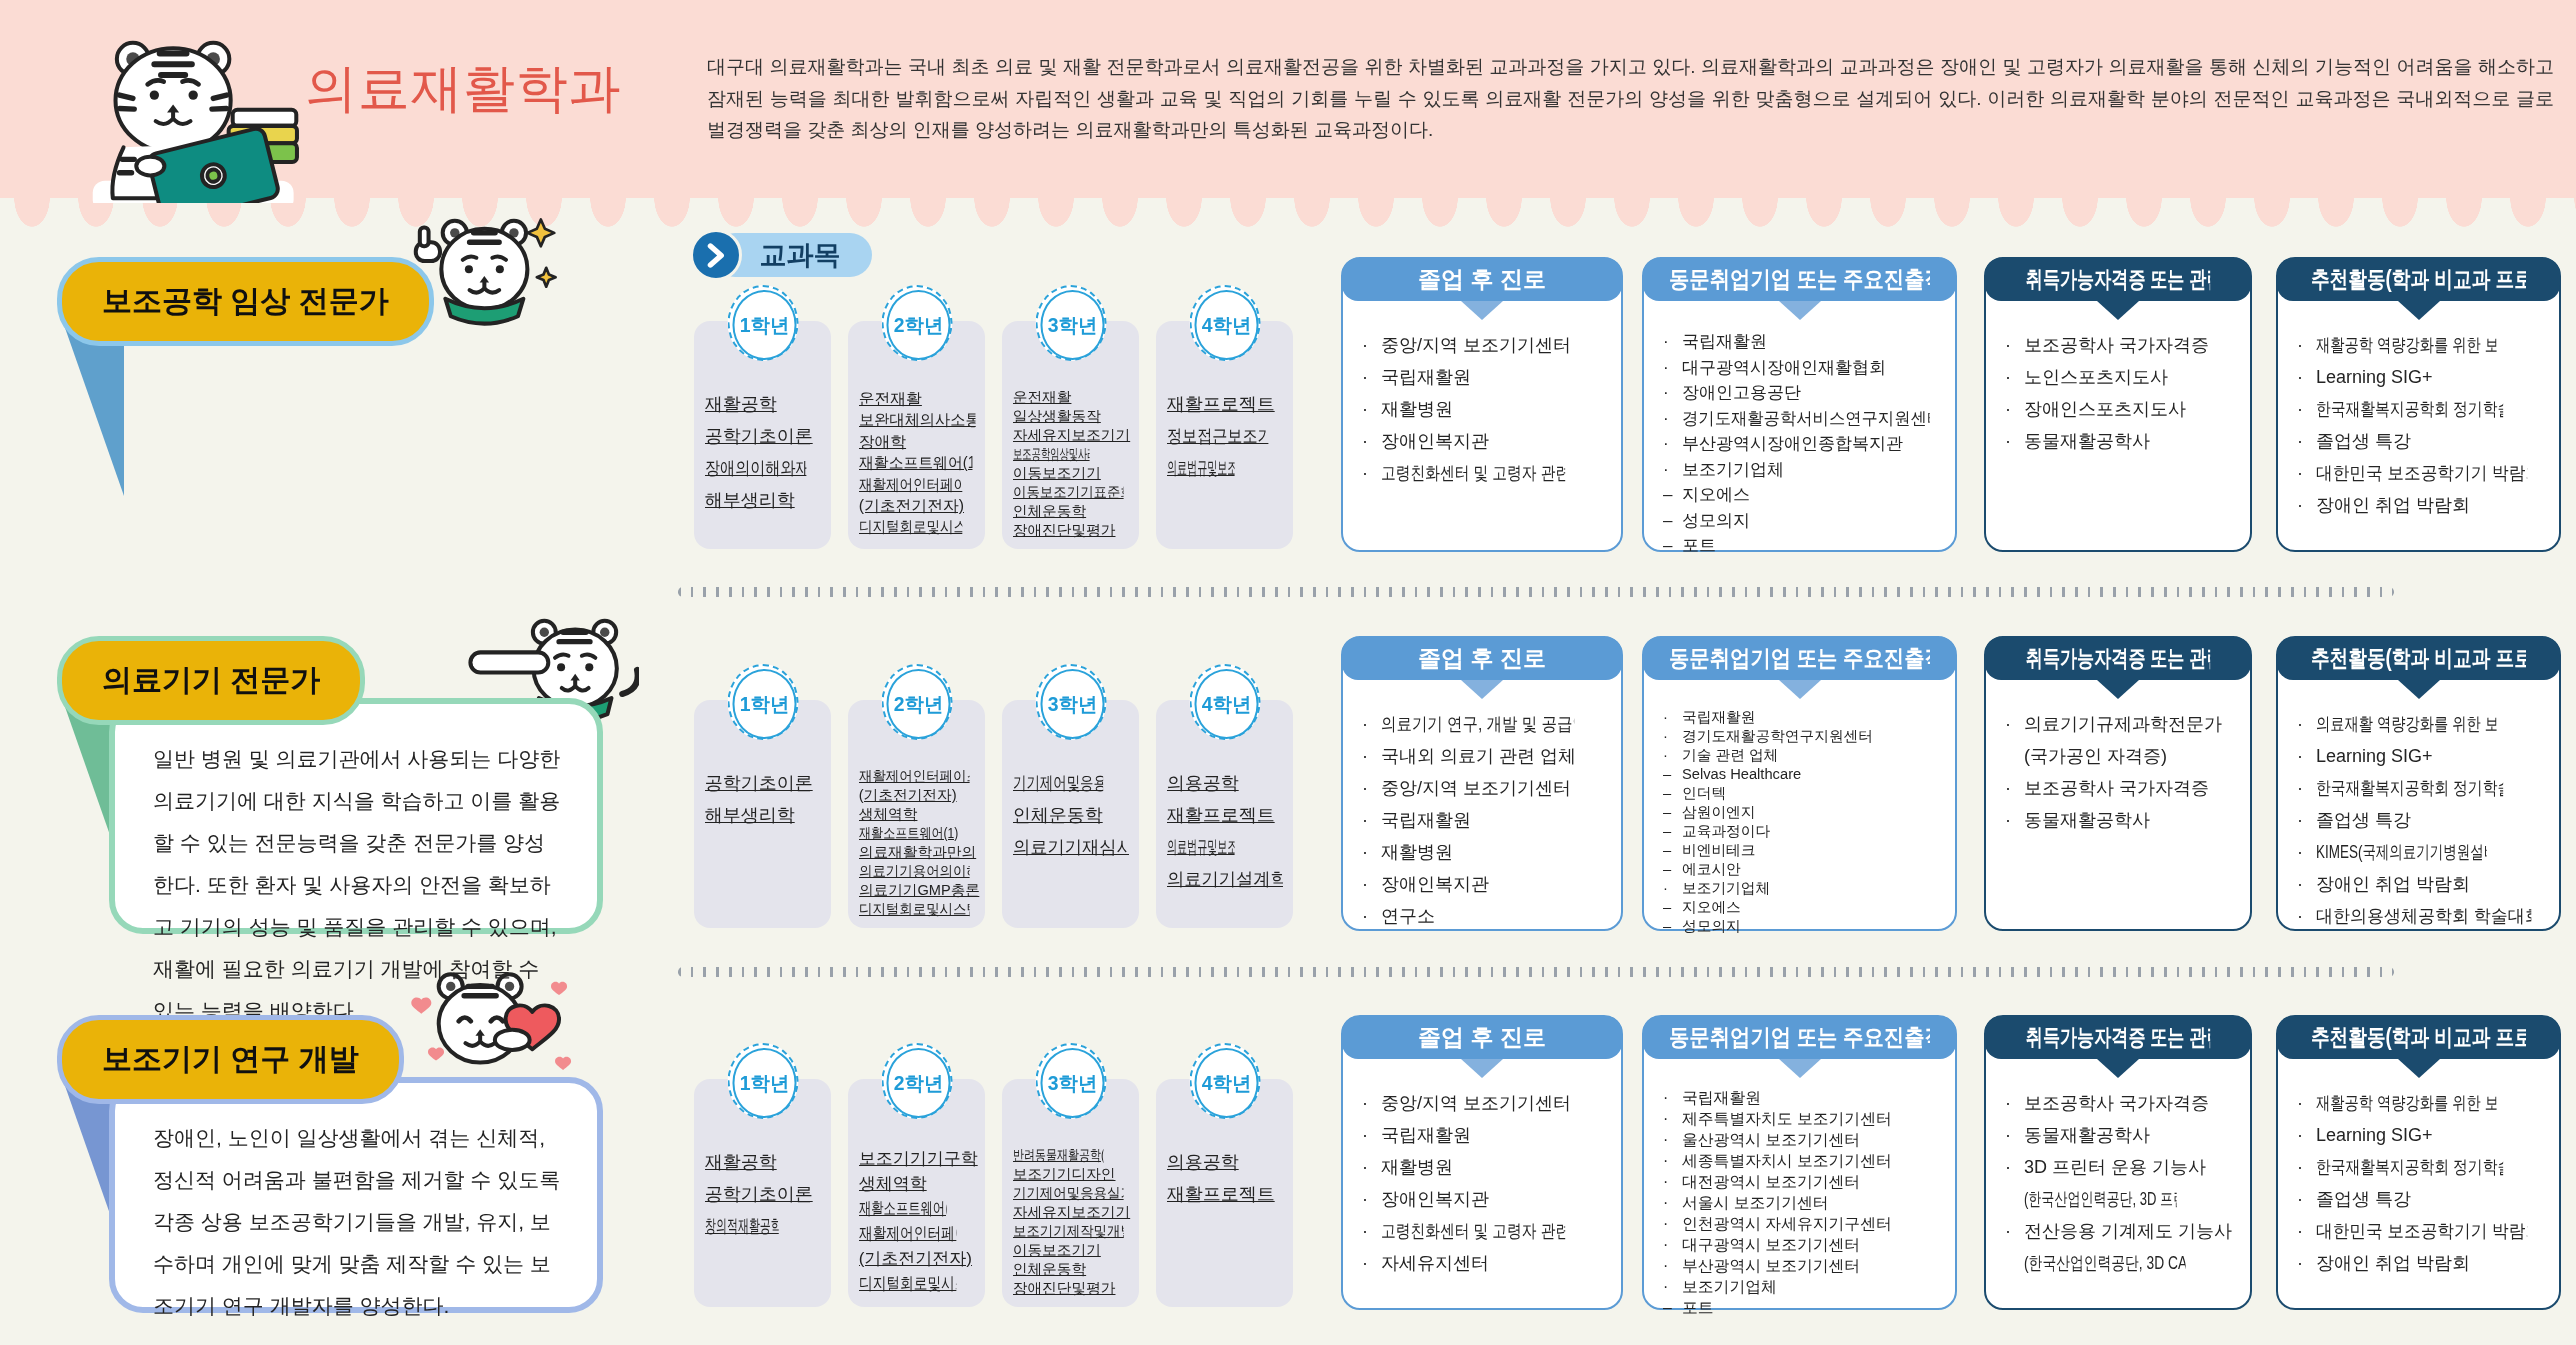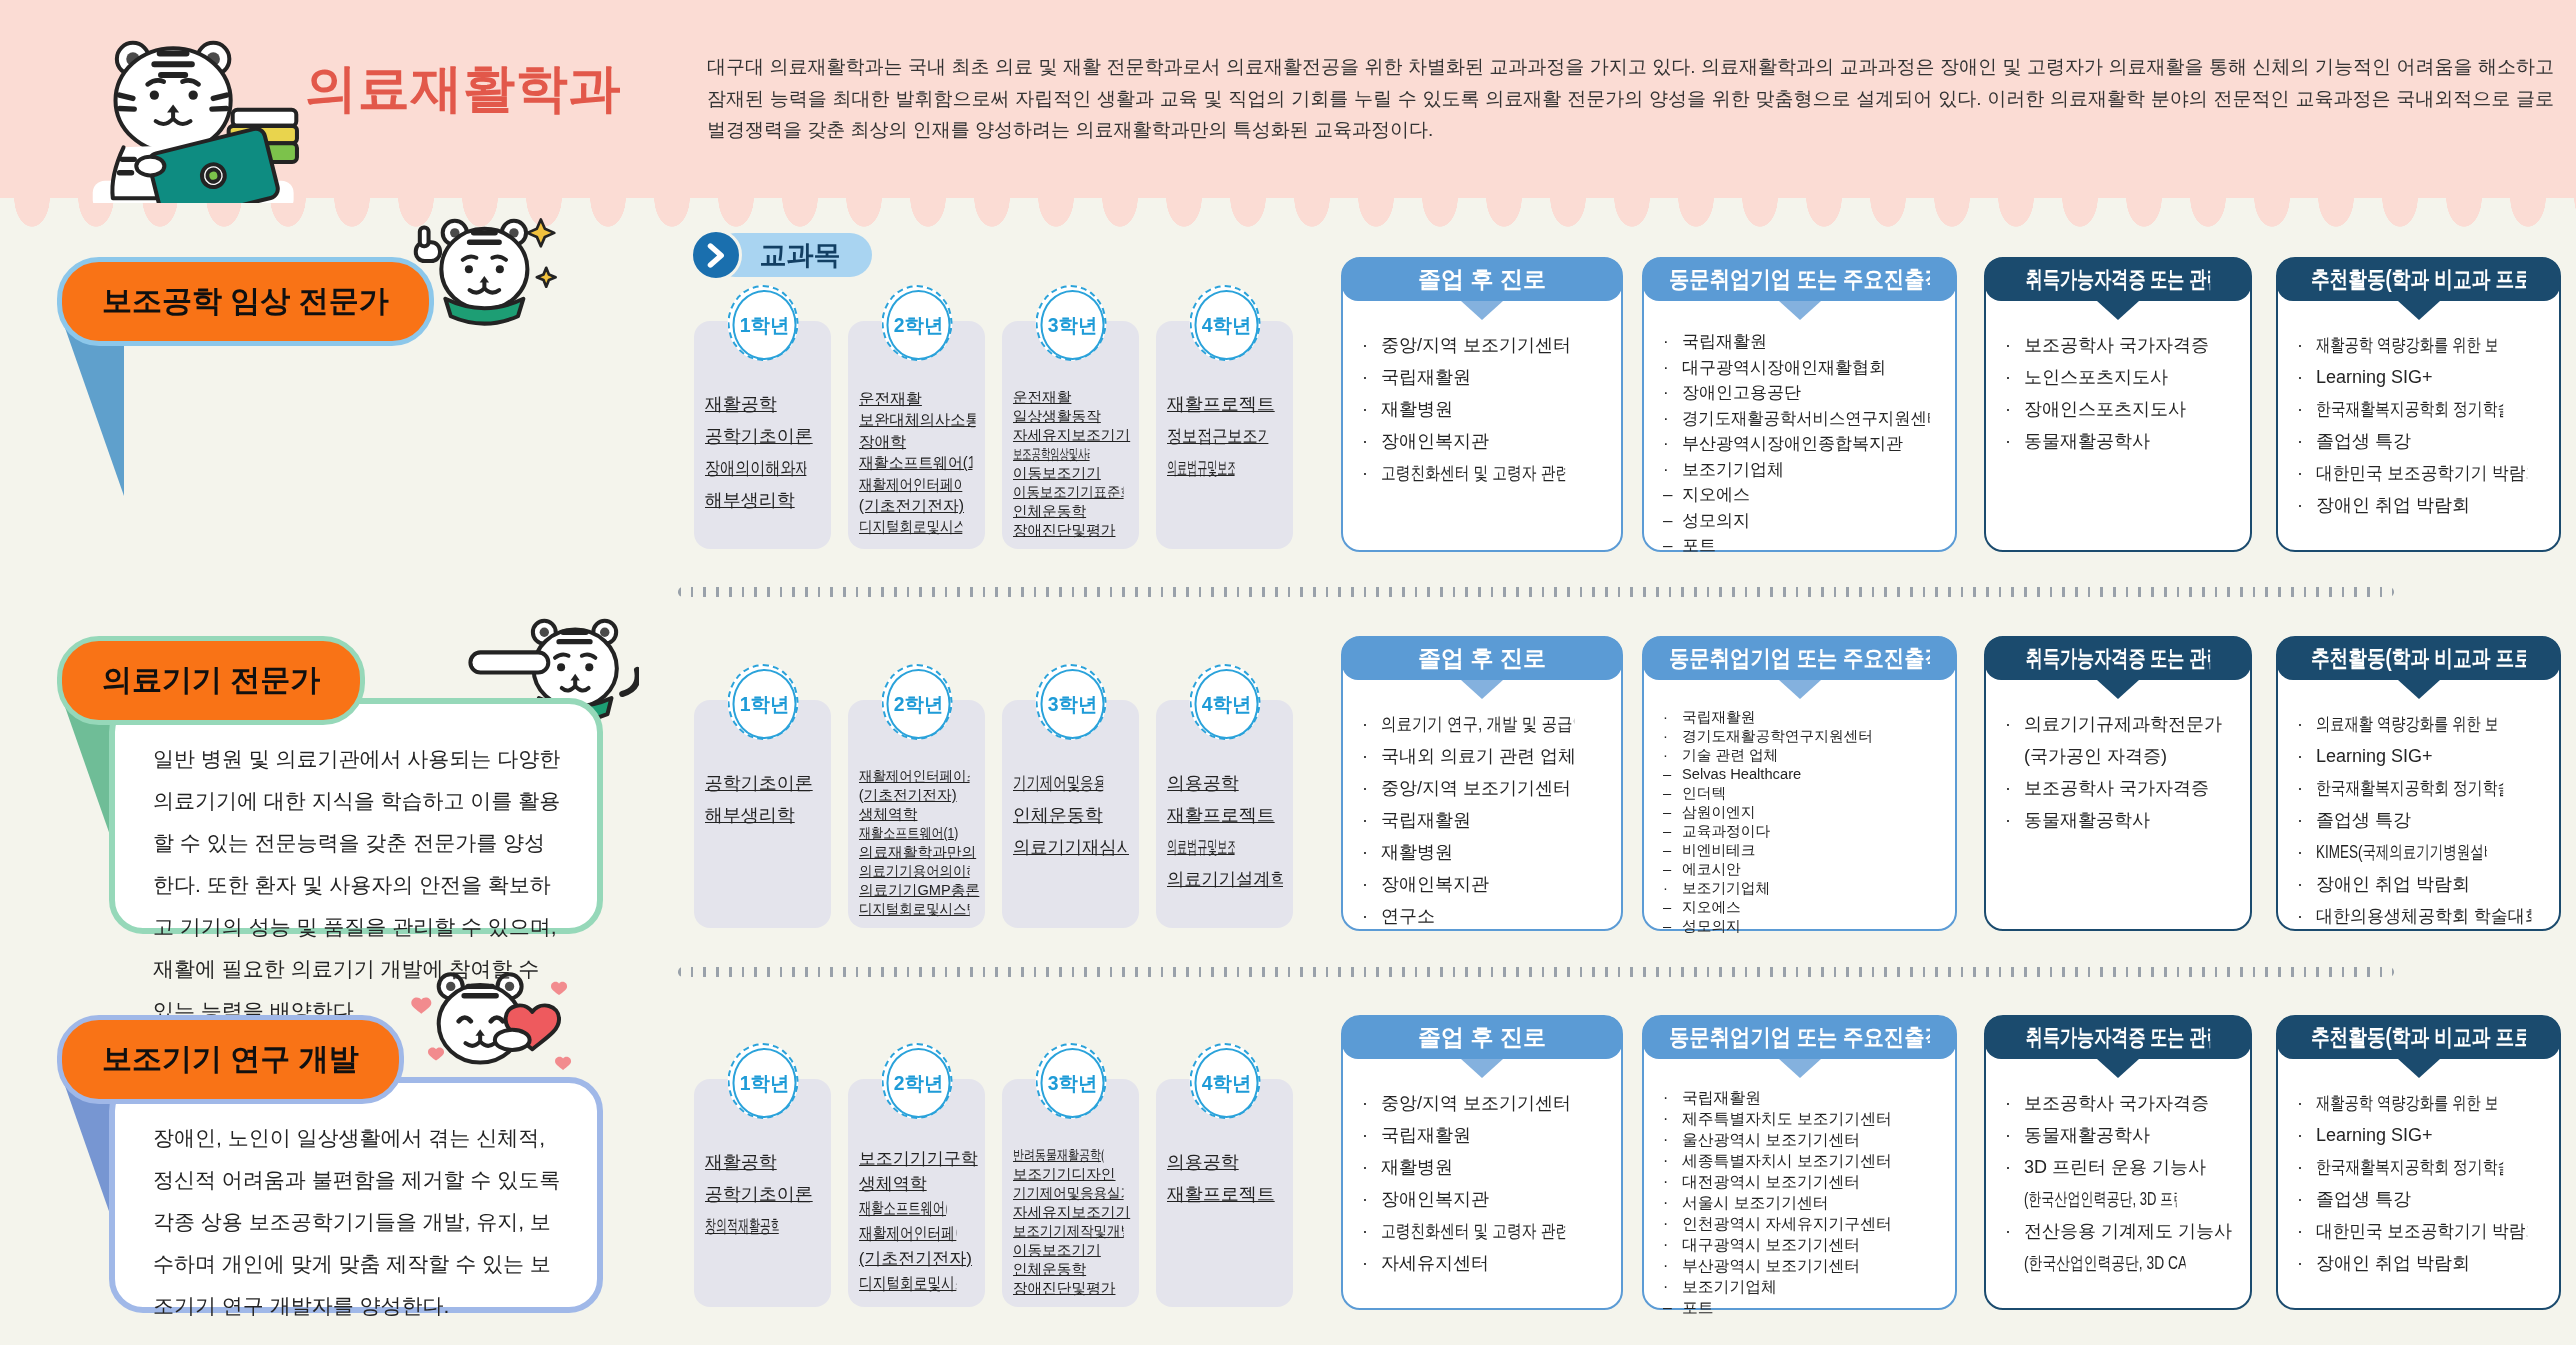--- a/index.html
+++ b/index.html
@@ -2,32 +2,32 @@
 <html style="font-size:10.7px"><head>
 <meta charset="utf-8">
 <style>
   html,body{margin:0;padding:0;}
   body{width:2576px;height:1346px;background:#f4f4ec;font-family:"Liberation Sans",sans-serif;color:#222;overflow:hidden;}
   .page{position:relative;width:2576px;height:1346px;}
   .band{position:absolute;left:0;top:0;width:100%;height:198px;background:#fbdcd4;}
   .scallops{position:absolute;top:197px;left:0;width:100%;height:29.5px;
     background:radial-gradient(ellipse 18px 29.5px at 50% 0,#fbdcd4 98%,rgba(0,0,0,0) 100%);
     background-size:64px 29.5px;background-repeat:repeat-x;}
-  .title{position:absolute;left:305px;top:54px;margin:0;font-size:52px;font-weight:700;color:#e2584a;letter-spacing:0.7px;}
+  .title{position:absolute;left:305px;top:54px;margin:0;font-size:52px;font-weight:400;color:#e2584a;letter-spacing:0.7px;}
   .desc{position:absolute;left:707px;top:51px;width:1847px;margin:0;font-size:19px;line-height:31.5px;color:#333;text-align:justify;}
   .hero{position:absolute;left:74px;top:32px;width:231px;height:171px;}
   .kbadge{position:absolute;left:690px;top:233px;height:44px;display:flex;align-items:center;z-index:4;}
   .kcircle{width:52px;height:52px;border-radius:50%;background:#1a6fae;border:3.4px solid #f4f4ec;box-sizing:border-box;
     display:flex;align-items:center;justify-content:center;z-index:2;}
   .kpill{height:44px;margin-left:-29.5px;background:#a9d4f1;border-radius:22px;display:flex;align-items:center;
     padding:0 31px 0 47px;font-size:27px;font-weight:800;color:#123f63;z-index:1;}
   .divider{position:absolute;left:678px;width:1716px;height:10px;
     background:repeating-linear-gradient(90deg,#99a1aa 0 2.7px,rgba(0,0,0,0) 2.7px 12.7px);border-radius:4.7px;}
   .row{position:absolute;left:0;width:2576px;height:352px;}
-  .card-pill{position:absolute;left:57px;top:10px;height:79px;background:#f97316;border:5.4px solid;border-radius:42px;
+  .card-pill{position:absolute;left:57px;top:10px;height:79px;background:#eab308;border:5.4px solid;border-radius:42px;
     display:flex;align-items:center;padding:0 40px;font-size:30px;font-weight:800;color:#101010;z-index:3;white-space:nowrap;}
   .card-body{position:absolute;left:109px;top:72px;width:494px;height:236px;background:#fff;border:6px solid;
     border-radius:34px;z-index:2;box-sizing:border-box;}
   .card-body p{margin:0;padding:34px 34px 0 38px;font-size:21px;line-height:42px;color:#232323;}
   .wedge{position:absolute;left:64px;top:78px;width:60px;height:171px;clip-path:polygon(0 0,100% 12%,100% 100%);z-index:1;}
   .mascot{position:absolute;z-index:1;}
   .m0{left:401px;top:-37px;width:158px;height:117px;}
   .m1{left:461px;top:-13.4px;width:178px;height:111px;}
   .m2{left:401px;top:-40px;width:171px;height:117px;}
   .ycol{position:absolute;top:74px;width:137px;height:228px;background:#e4e4ec;border-radius:16px;}

